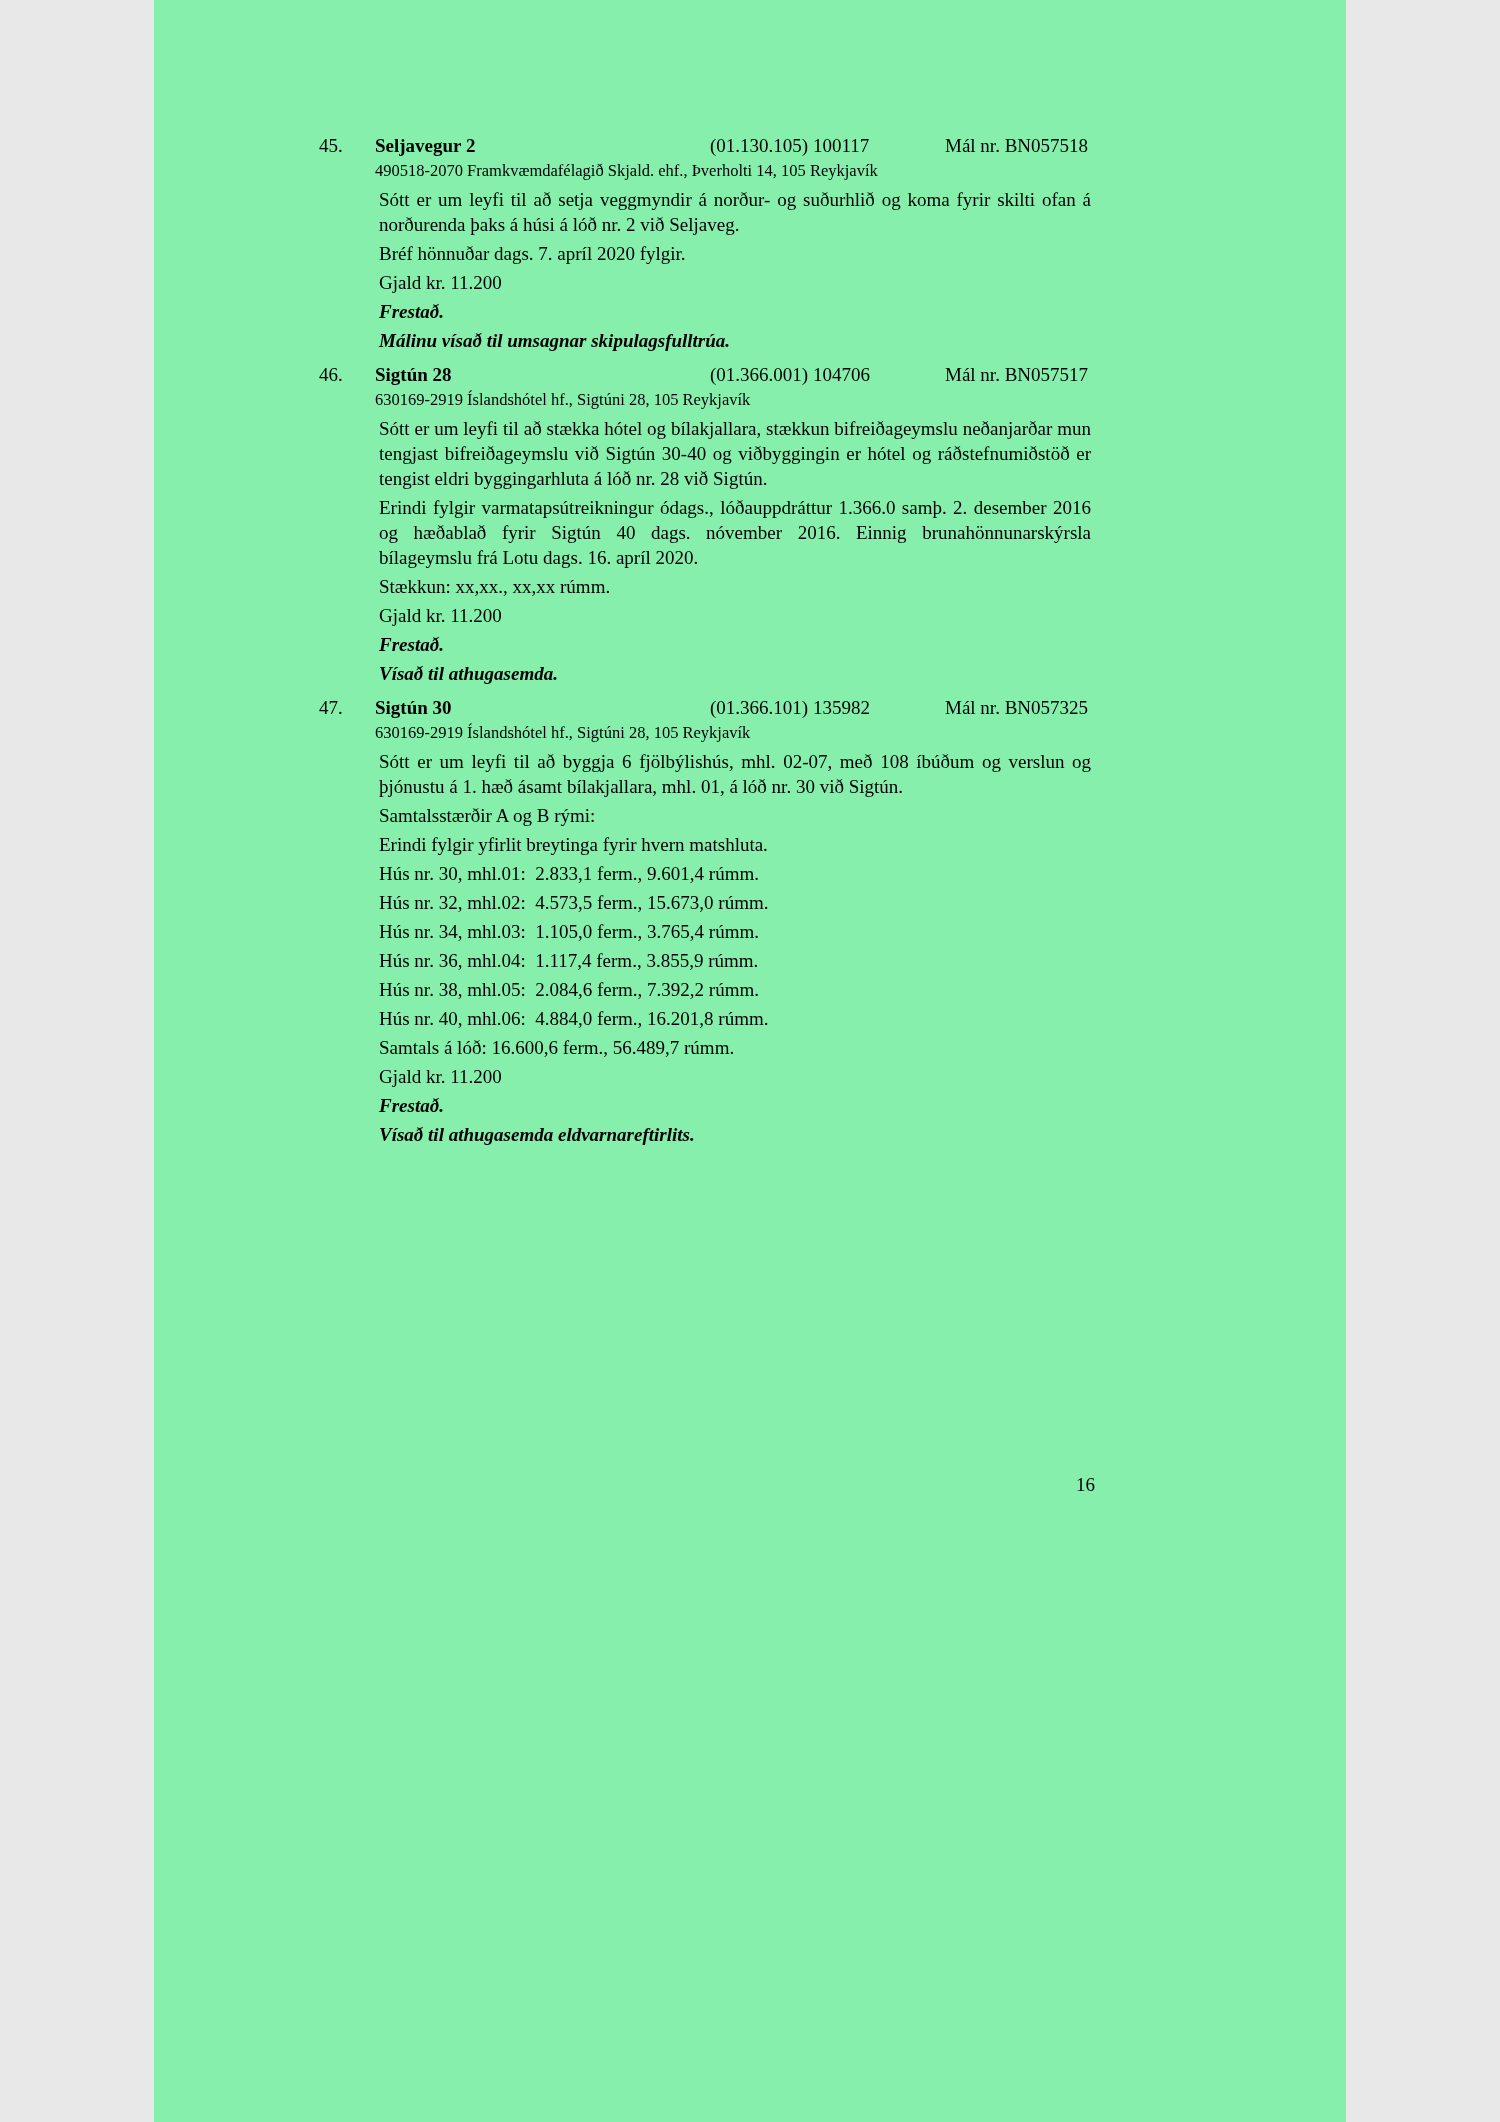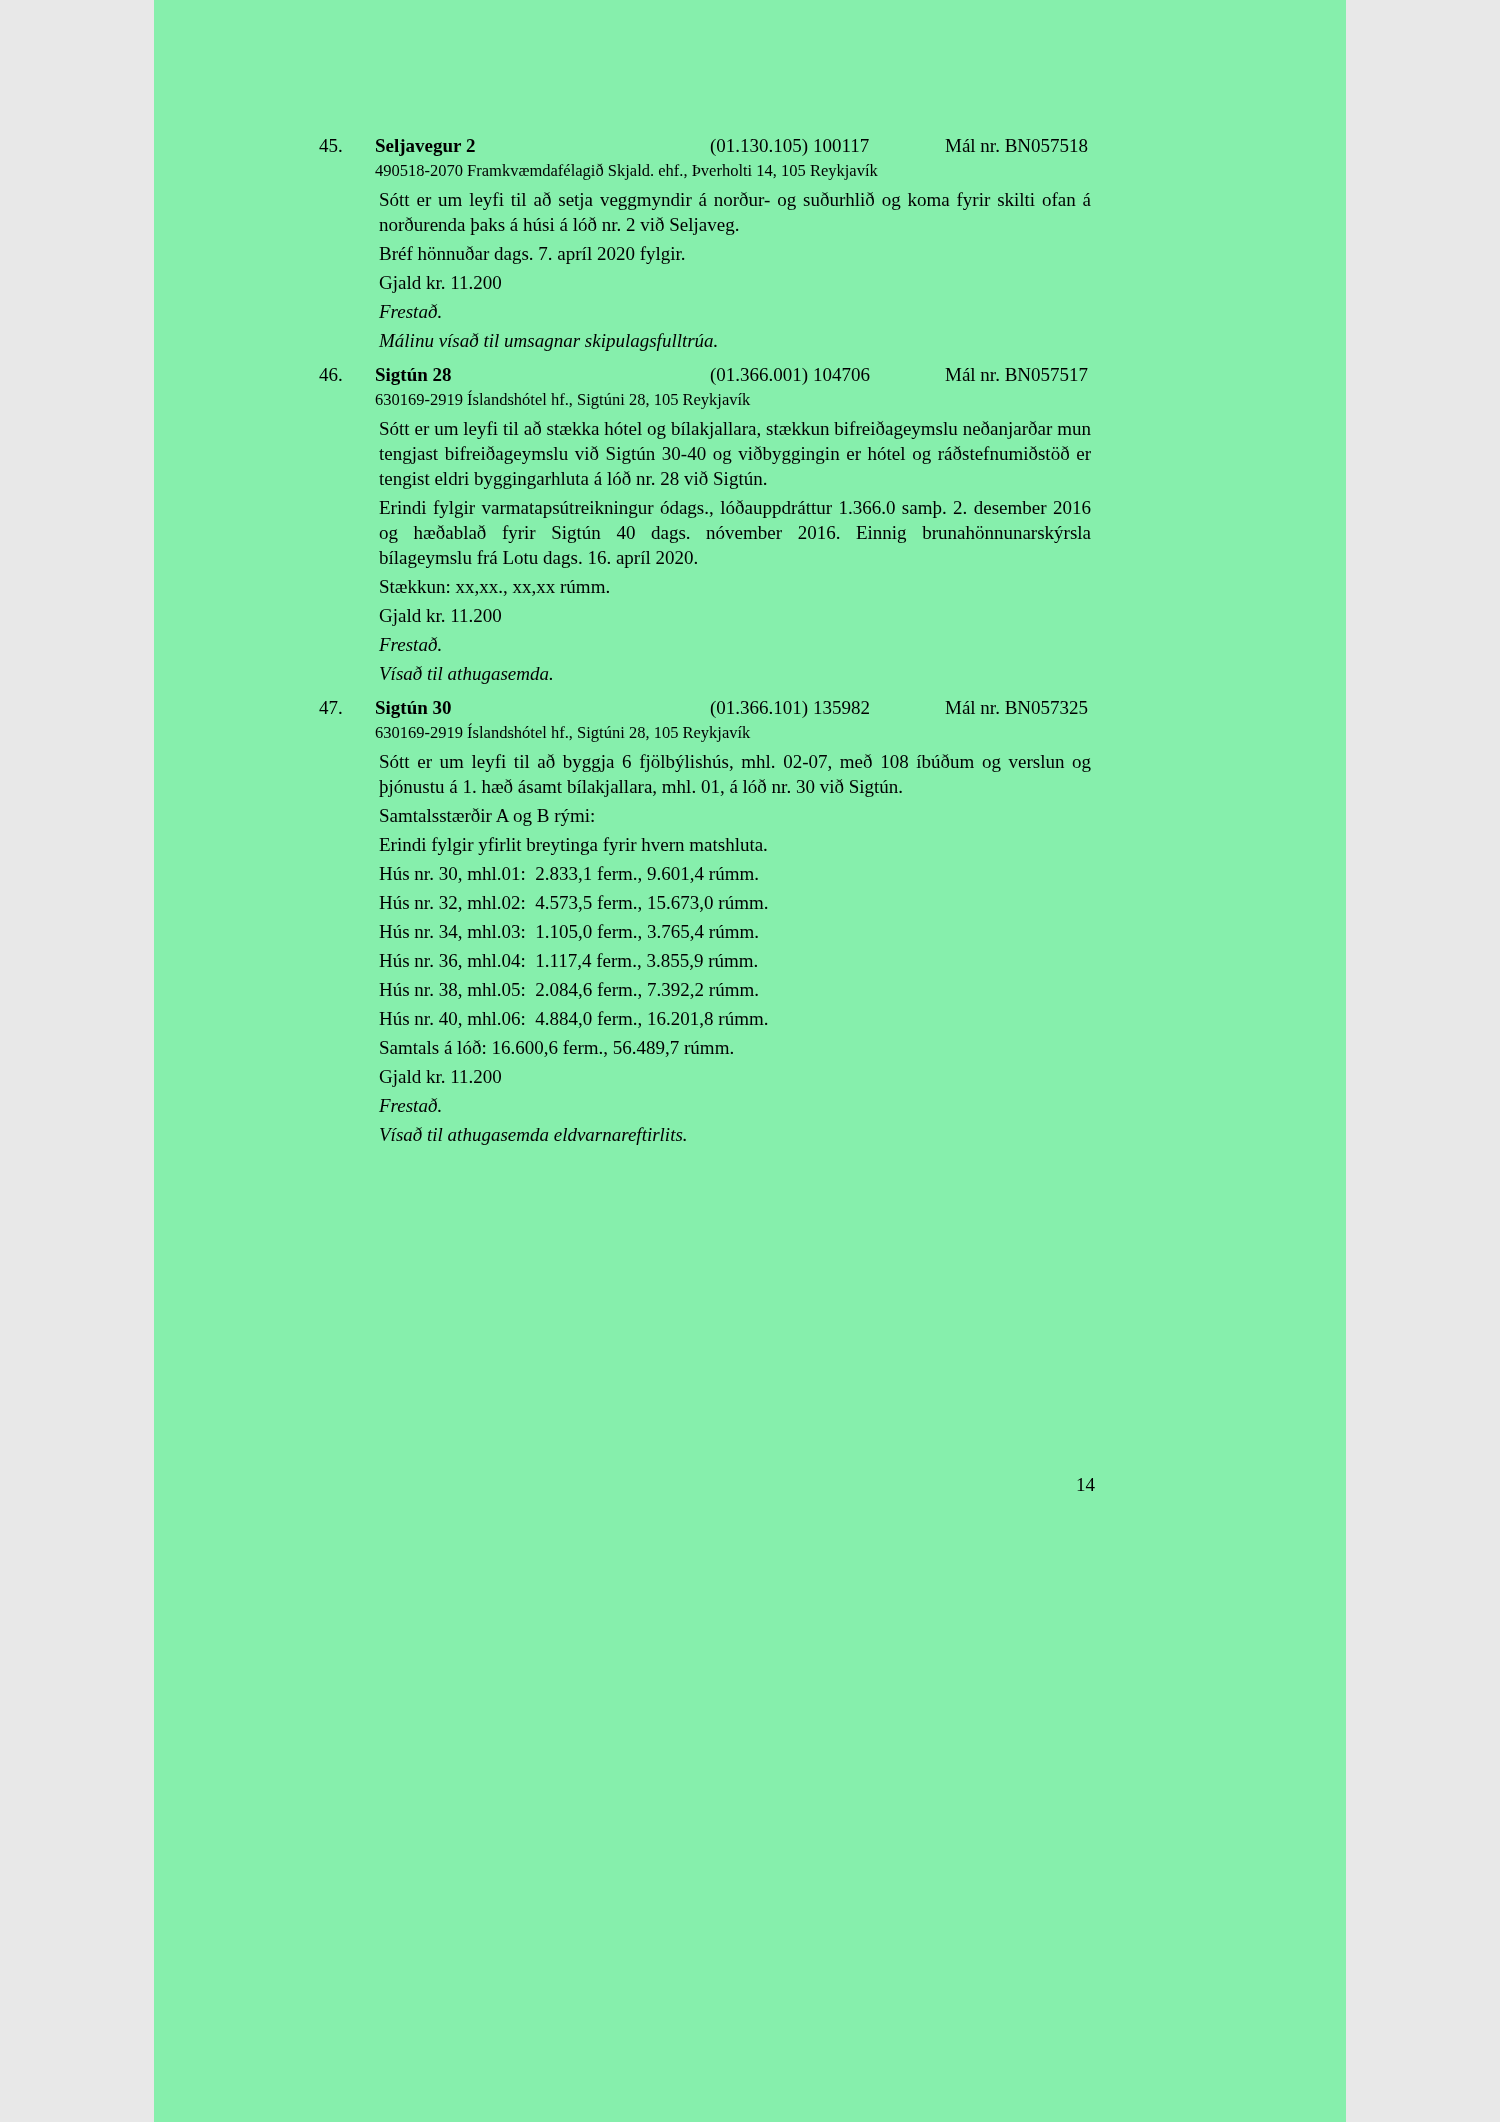--- a/index.html
+++ b/index.html
@@ -41,21 +41,21 @@
   .title { font-weight: bold; }
   .ref { position: absolute; left: 335px; top: 0; text-align: right; }
   .case { position: absolute; left: 570px; top: 0; }
   .applicant {
     font-size: 16.5px;
     line-height: 25px;
     white-space: nowrap;
   }
   .body p { margin: 4px; }
   .body p.justify { text-align: justify; }
-  .body p.italic { font-style: italic; }
+  .body p.italic { font-style: italic; font-weight: bold; }
   .page-number {
     position: absolute;
     top: 1472px;
     left: 165px;
     width: 776px;
     text-align: right;
     font-size: 19px;
     line-height: 25px;
   }
 </style>
@@ -117,14 +117,14 @@
           <p class="normal">Hús nr. 36, mhl.04:&nbsp; 1.117,4 ferm., 3.855,9 rúmm.</p>
           <p class="normal">Hús nr. 38, mhl.05:&nbsp; 2.084,6 ferm., 7.392,2 rúmm.</p>
           <p class="normal">Hús nr. 40, mhl.06:&nbsp; 4.884,0 ferm., 16.201,8 rúmm.</p>
           <p class="normal">Samtals á lóð: 16.600,6 ferm., 56.489,7 rúmm.</p>
           <p class="normal">Gjald kr. 11.200</p>
           <p class="italic">Frestað.</p>
           <p class="italic">Vísað til athugasemda eldvarnareftirlits.</p>
         </div>
   </article>
 </main>
-  <div class="page-number">14</div>
+  <div class="page-number">16</div>
 </div>
 
 </body></html>

